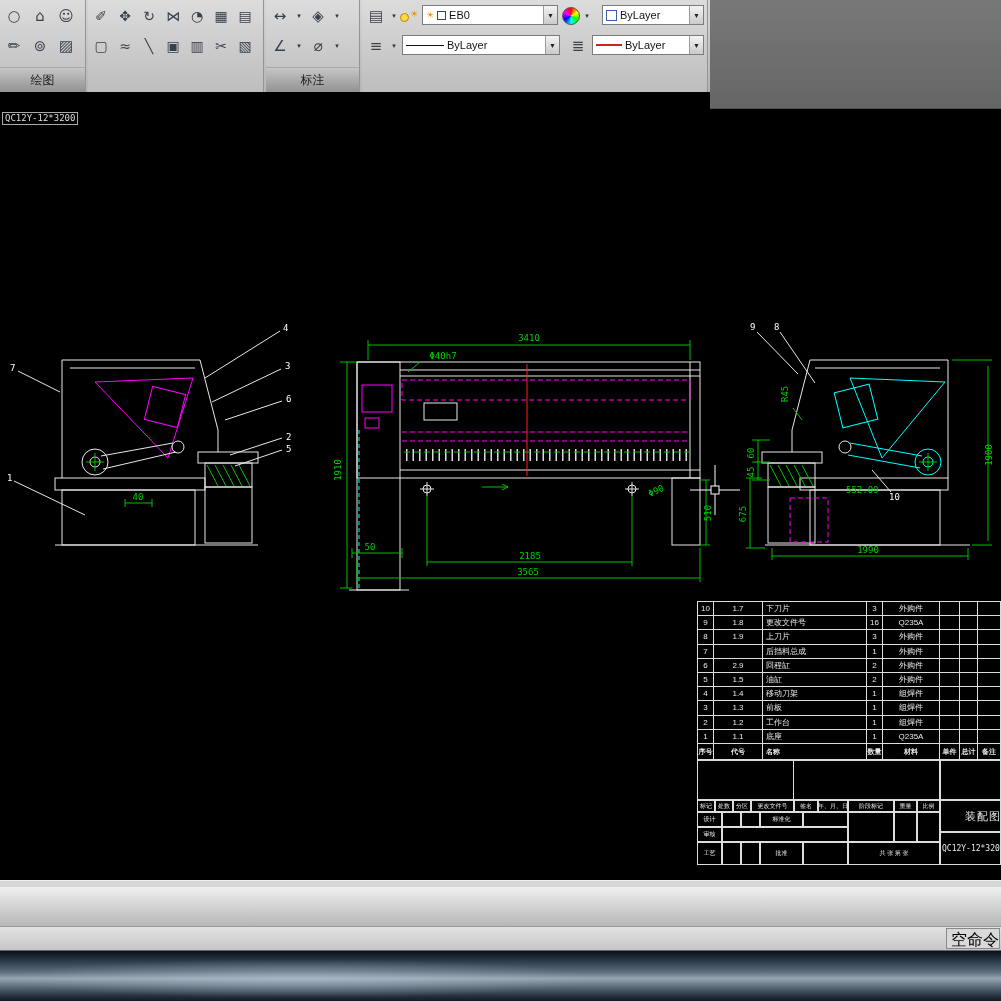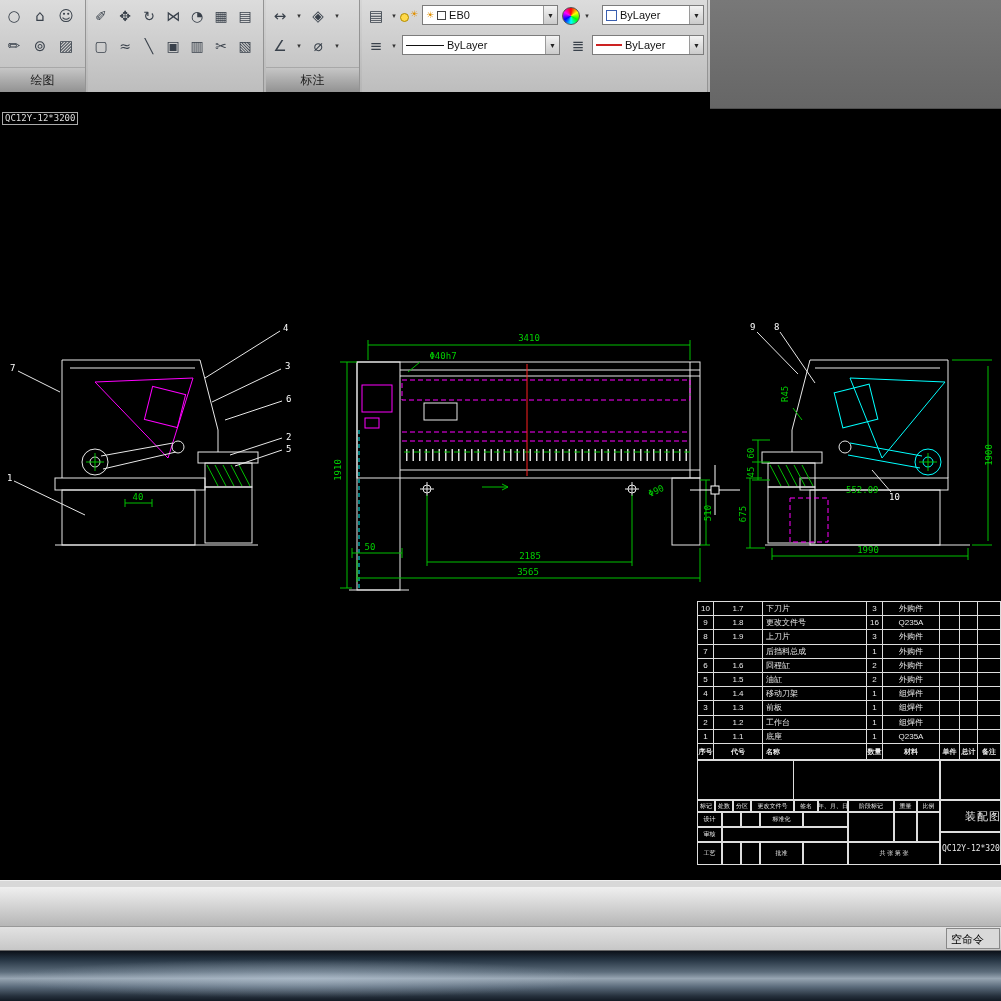--- a/index.html
+++ b/index.html
@@ -78,21 +78,21 @@
 
   
   .hscroll{position:absolute;left:0;top:880px;width:1001px;height:7px;background:#d8d8d8;
        border-top:1px solid #efefef;box-sizing:border-box;z-index:2;}
   .cmdwin{position:absolute;left:0;top:887px;width:1001px;height:39px;
        background:linear-gradient(#f0f0f0,#b6b6b6);z-index:2;}
   .statusrow{position:absolute;left:0;top:926px;width:1001px;height:25px;
        background:linear-gradient(#e2e2e2,#c7c7c7);border-top:1px solid #999;
        border-bottom:1px solid #666;box-sizing:border-box;z-index:2;}
   .cmd-cell{position:absolute;left:946px;top:1px;width:54px;height:21px;border:1px solid #888;
-       background:#d9d9d9;font-size:11px;line-height:21px;padding-left:4px;color:#000;box-sizing:border-box;}
+       background:#d9d9d9;font-size:16px;line-height:21px;padding-left:4px;color:#000;box-sizing:border-box;}
   .taskbar{position:absolute;left:0;top:951px;width:1001px;height:50px;z-index:2;
        background:linear-gradient(180deg,#0b1018 0%,#233240 16%,#5d6d7c 42%,#97a5b2 55%,#5a6a7a 72%,#26313d 90%,#121a24 100%);}
   .taskbar::before{content:"";position:absolute;inset:0;
        background:radial-gradient(ellipse 420px 28px at 30% 55%,rgba(190,205,220,.45),rgba(0,0,0,0) 70%);}
 </style>
 </head>
 <body>
 
 <div class="app">
 
@@ -336,21 +336,21 @@
             <div class="bom-cell c1"></div>
             <div class="bom-cell c2">后挡料总成</div>
             <div class="bom-cell c3">1</div>
             <div class="bom-cell c4">外购件</div>
             <div class="bom-cell c5"></div>
             <div class="bom-cell c6"></div>
             <div class="bom-cell c7"></div>
           </div>
           <div class="bom-row">
             <div class="bom-cell c0">6</div>
-            <div class="bom-cell c1">1.6</div>
+            <div class="bom-cell c1">2.9</div>
             <div class="bom-cell c2">回程缸</div>
             <div class="bom-cell c3">2</div>
             <div class="bom-cell c4">外购件</div>
             <div class="bom-cell c5"></div>
             <div class="bom-cell c6"></div>
             <div class="bom-cell c7"></div>
           </div>
           <div class="bom-row">
             <div class="bom-cell c0">5</div>
             <div class="bom-cell c1">1.5</div>

